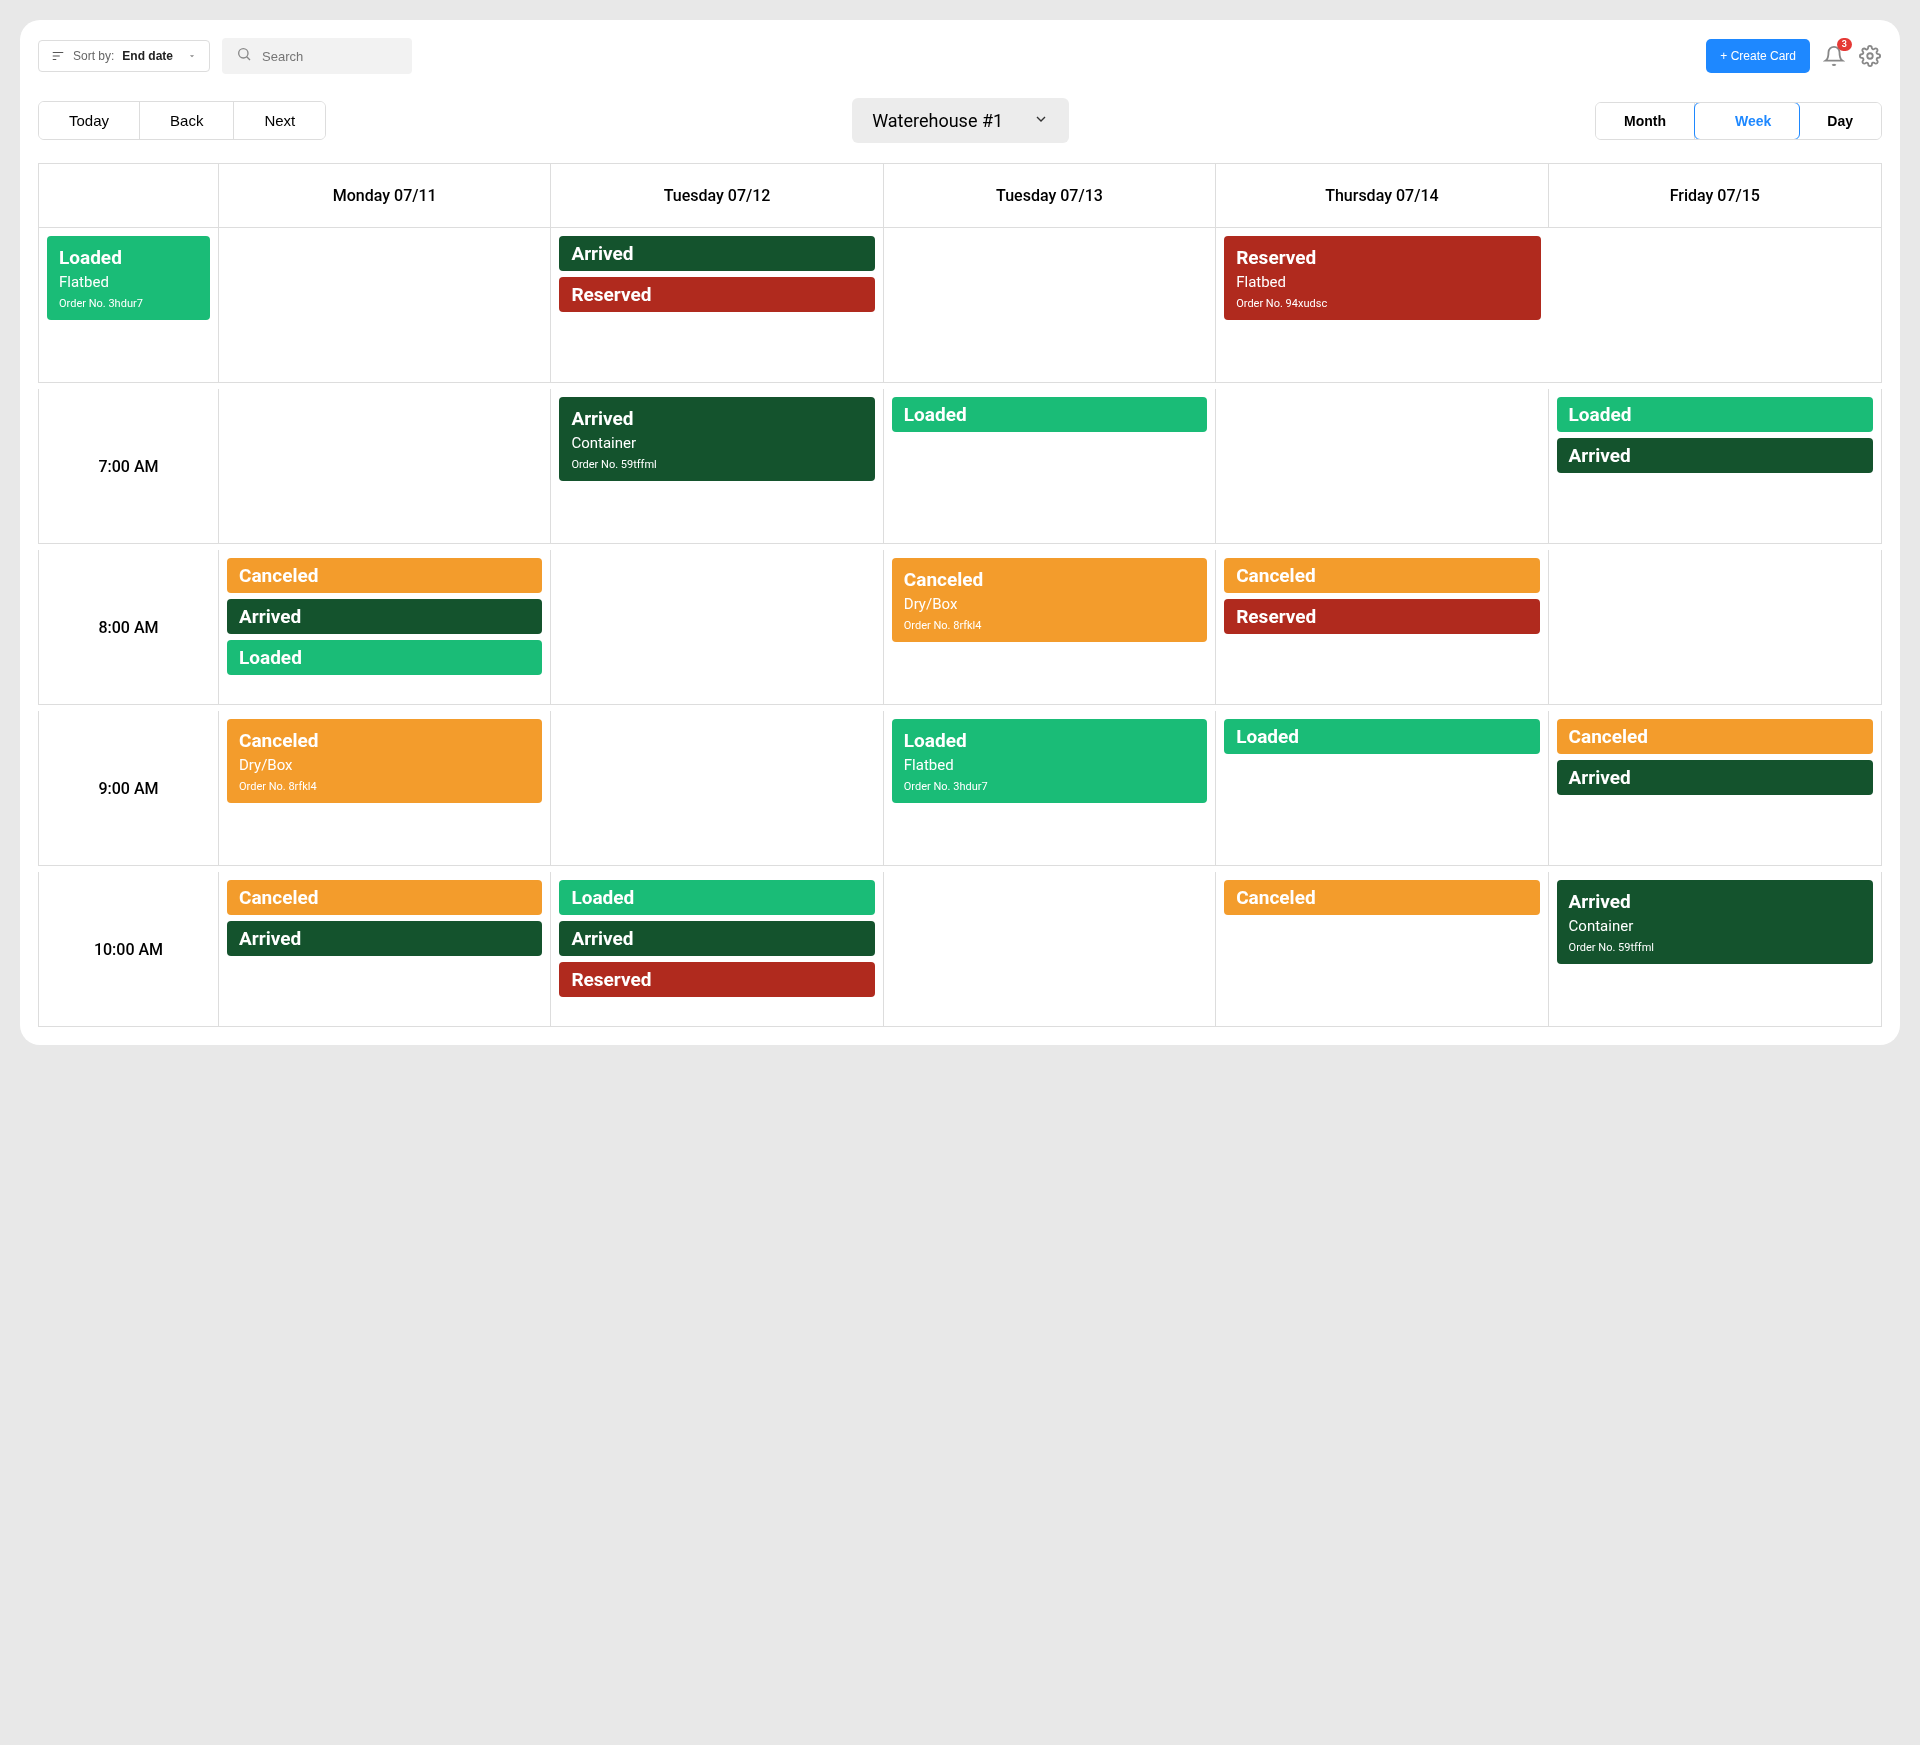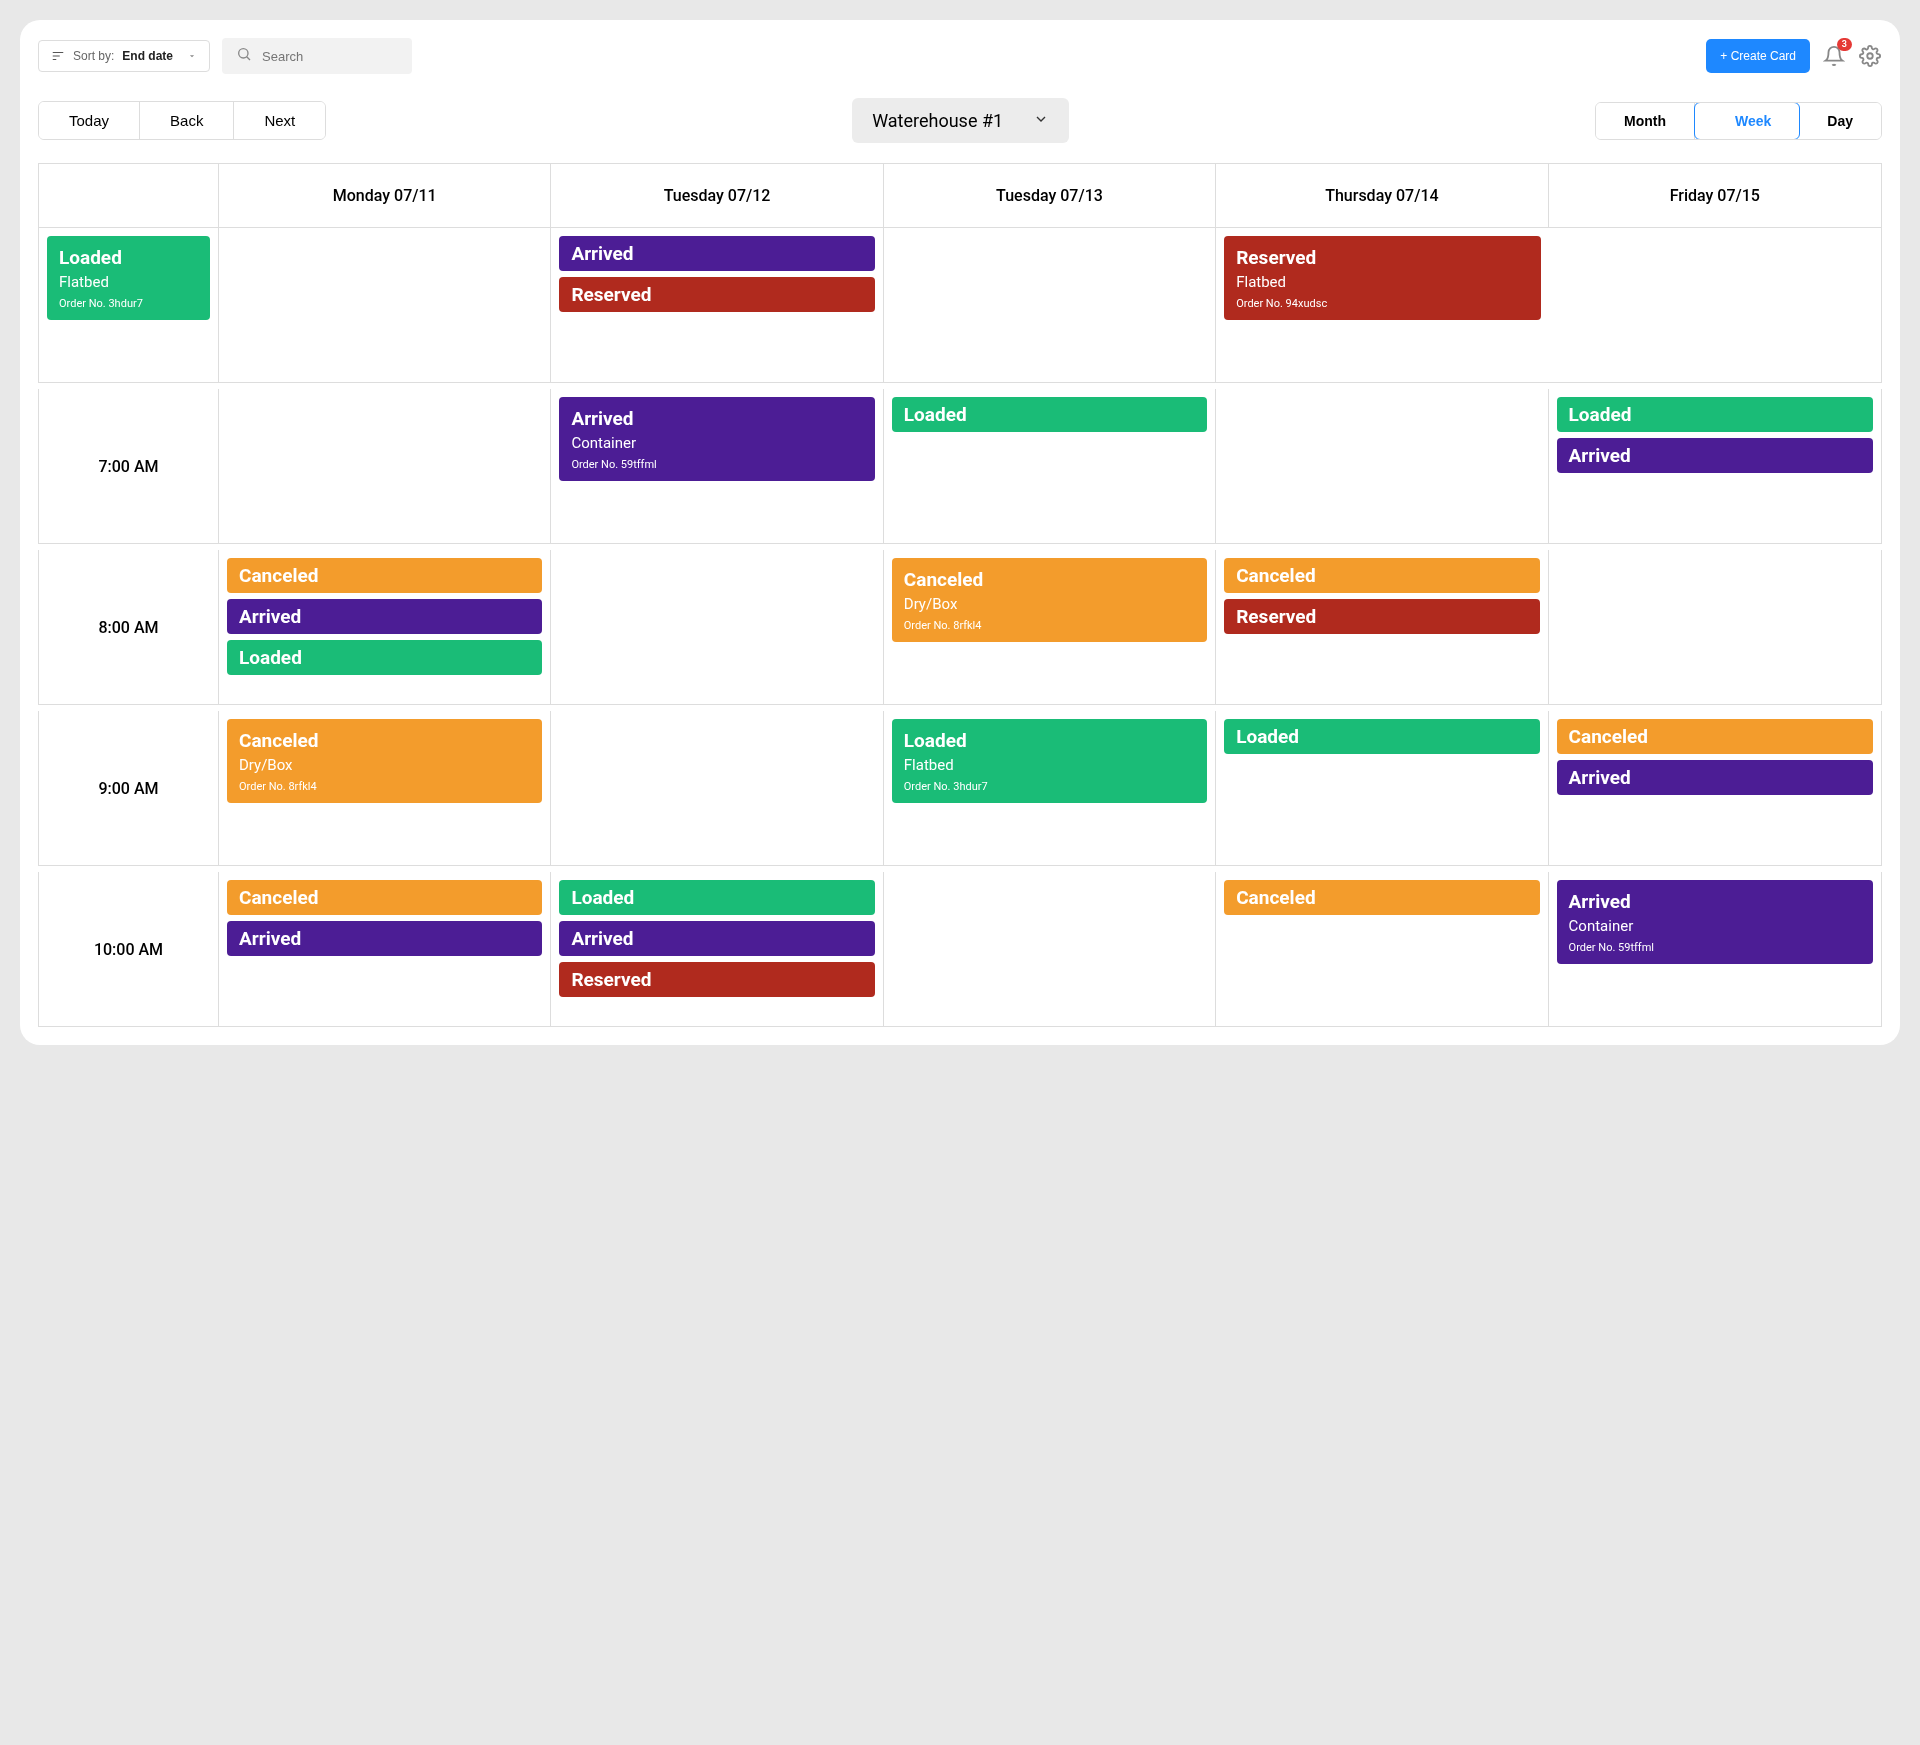--- a/index.html
+++ b/index.html
@@ -196,21 +196,21 @@
     }
     .event-type {
       font-size: 15px;
       margin-top: 4px;
     }
     .event-order {
       font-size: 11px;
       margin-top: 6px;
     }
     .status-loaded { background: #1abc77; }
-    .status-arrived { background: #4c1d95; }
+    .status-arrived { background: #14532d; }
     .status-reserved { background: #b02a1e; }
     .status-canceled { background: #f39c2c; }
   </style>
 </head>
 <body>
 
 <div class="app">
 
   <div class="toolbar">
     <button class="sort-btn">

